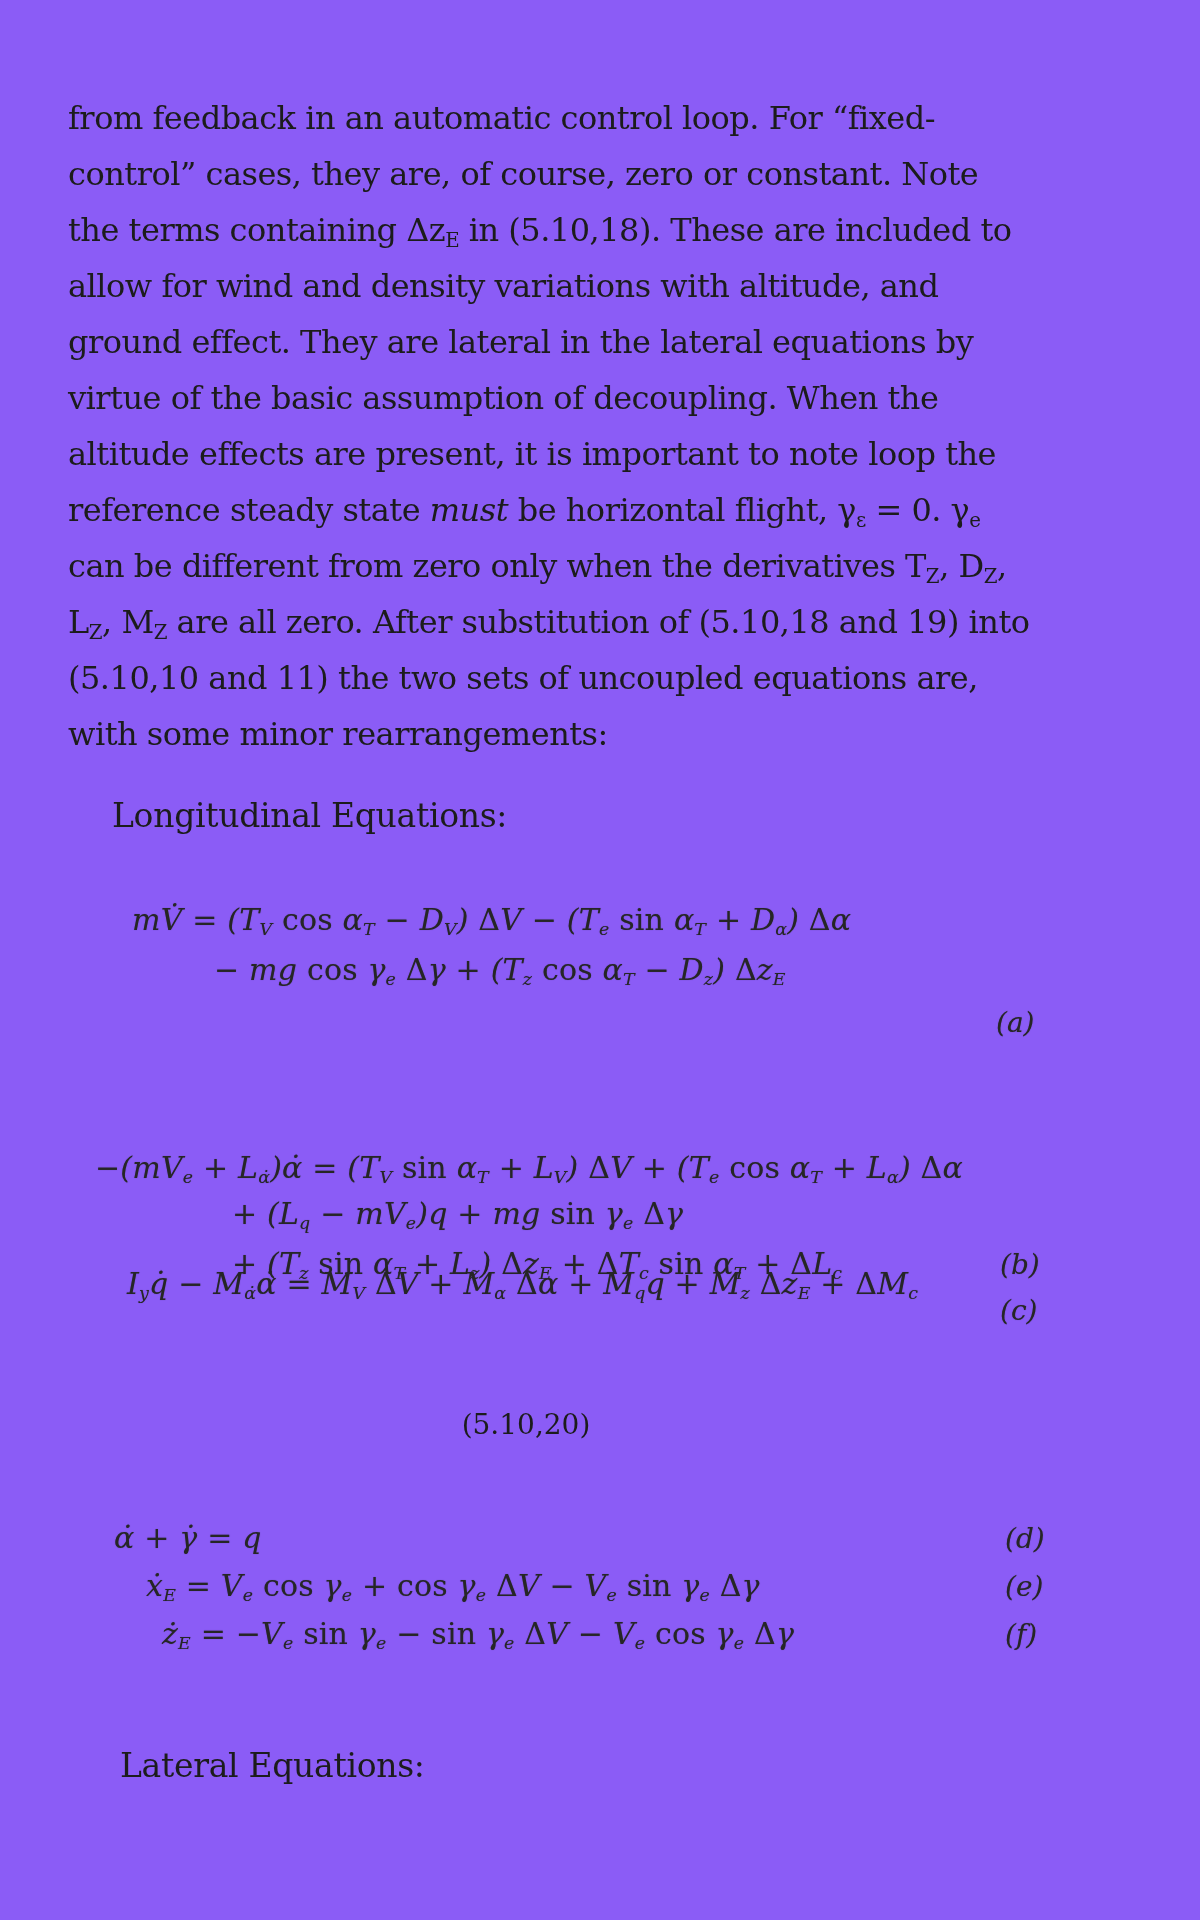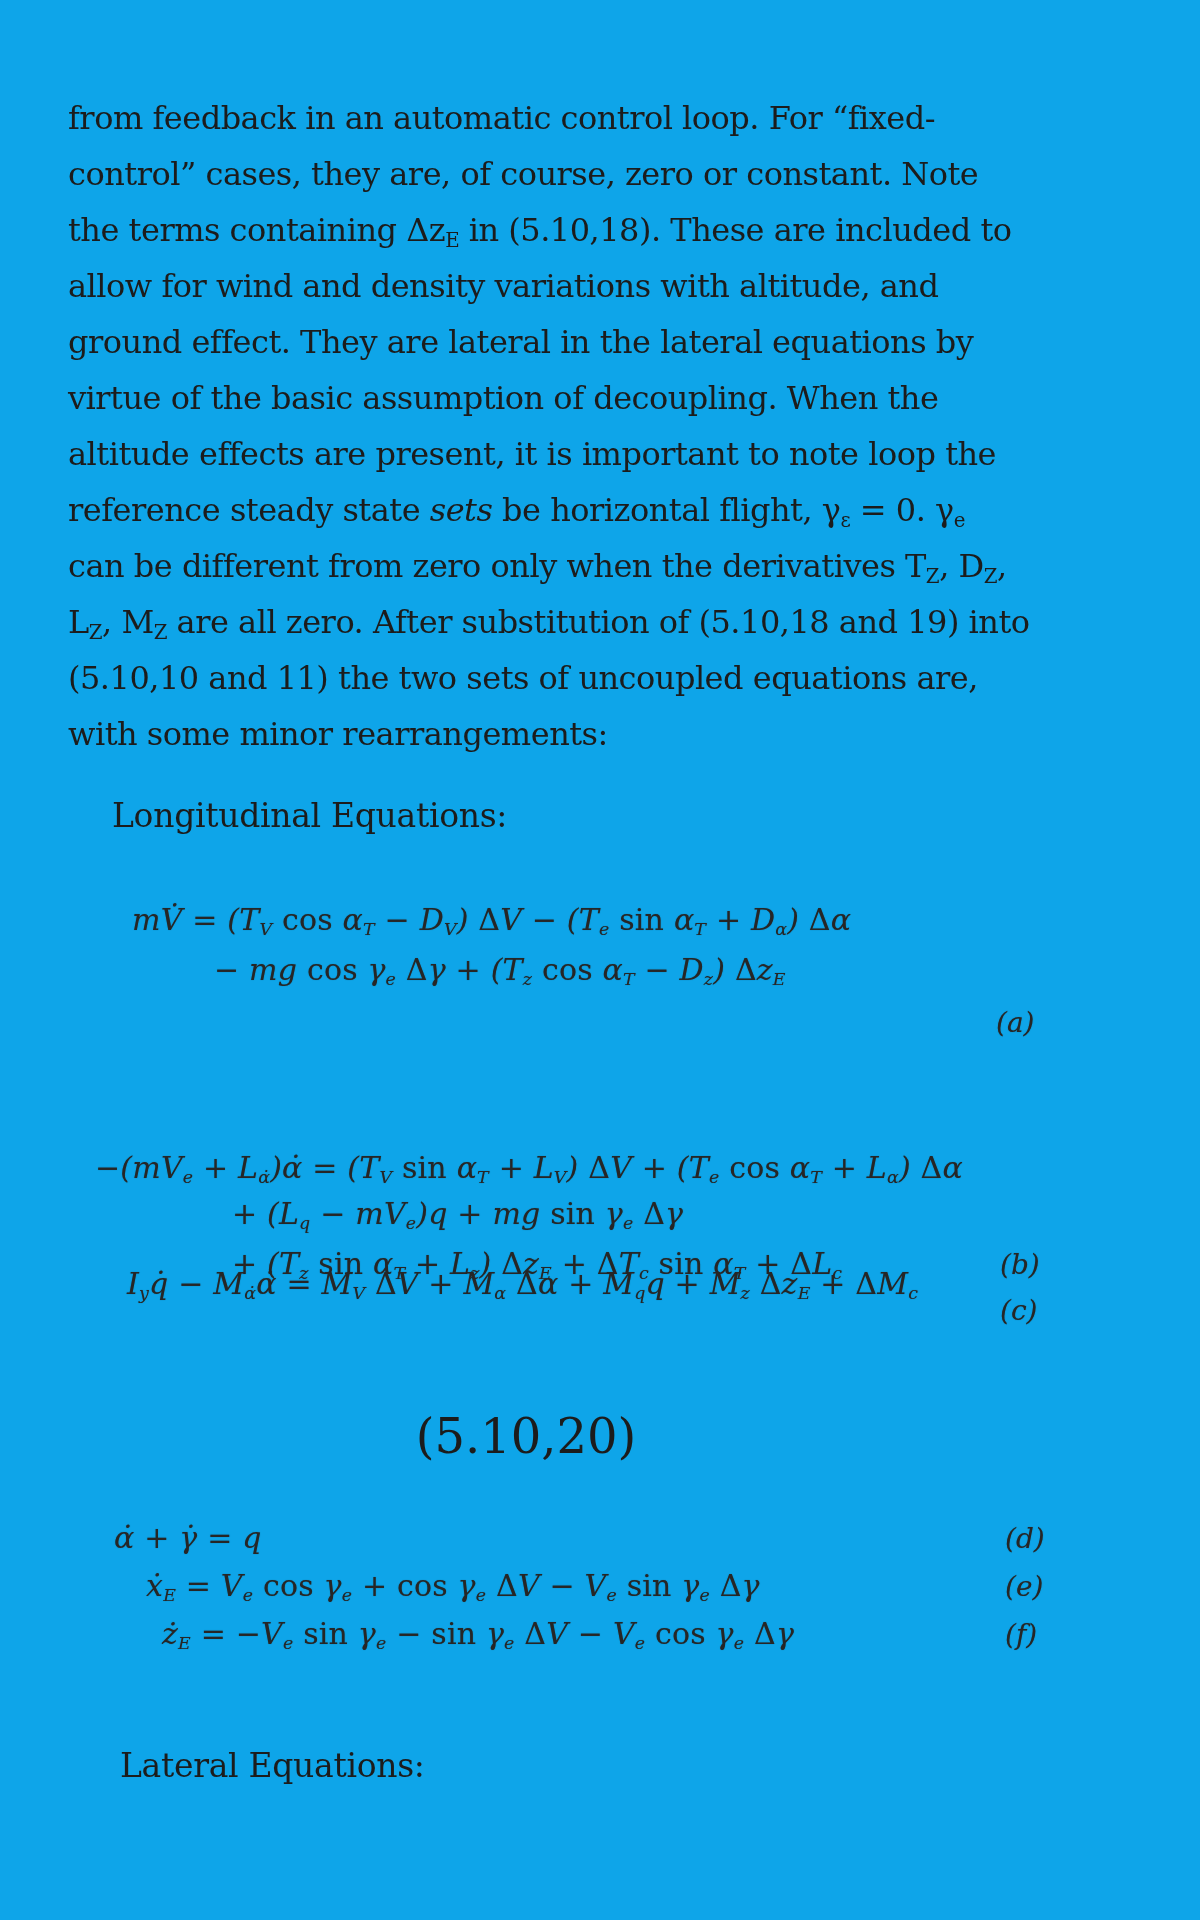--- a/index.html
+++ b/index.html
@@ -4,21 +4,21 @@
 <style>
   html, body {
     margin: 0;
     padding: 0;
     background: #ffffff;
   }
   .page {
     position: relative;
     width: 1200px;
     height: 1920px;
-    background: #0ea5e9;
+    background: #8b5cf6;
     color: #1c1c1c;
     font-family: "DejaVu Serif", serif;
     overflow: hidden;
   }
   .para {
     position: absolute;
     left: 68px;
     top: 90px;
   }
   .para .line {
@@ -56,38 +56,38 @@
     font-size: 28px;
     color: #262626;
     text-shadow: 0 0 1px rgba(40,40,40,0.45);
     white-space: nowrap;
   }
   .eqnum {
     position: absolute;
     left: 0;
     width: 1052px;
     text-align: center;
-    font-size: 48px;
+    font-size: 28px;
     white-space: nowrap;
   }
 </style>
 </head>
 <body>
 
 <div class="page">
 
   <div class="para">
     <div class="line">from feedback in an automatic control loop. For “fixed-</div>
     <div class="line">control” cases, they are, of course, zero or constant. Note</div>
     <div class="line">the terms containing <span class="rm">Δ</span>z<sub>E</sub> in (5.10,18). These are included to</div>
     <div class="line">allow for wind and density variations with altitude, and</div>
     <div class="line">ground effect. They are lateral in the lateral equations by</div>
     <div class="line">virtue of the basic assumption of decoupling. When the</div>
     <div class="line">altitude effects are present, it is important to note loop the</div>
-    <div class="line">reference steady state <em>sets</em> be horizontal flight, γ<sub>ε</sub> = 0. γ<sub>e</sub></div>
+    <div class="line">reference steady state <em>must</em> be horizontal flight, γ<sub>ε</sub> = 0. γ<sub>e</sub></div>
     <div class="line">can be different from zero only when the derivatives T<sub>Z</sub>, D<sub>Z</sub>,</div>
     <div class="line">L<sub>Z</sub>, M<sub>Z</sub> are all zero. After substitution of (5.10,18 and 19) into</div>
     <div class="line">(5.10,10 and 11) the two sets of uncoupled equations are,</div>
     <div class="line">with some minor rearrangements:</div>
   </div>
 
   <div class="heading" style="left:112px; top:796px;">Longitudinal Equations:</div>
 
   <div class="eq" style="left:132px; top:902px;">mV̇ = (T<sub>V</sub> <span class="rm">cos</span> α<sub>T</sub> − D<sub>V</sub>) <span class="rm">Δ</span>V − (T<sub>e</sub> <span class="rm">sin</span> α<sub>T</sub> + D<sub>α</sub>) <span class="rm">Δ</span>α</div>
   <div class="eq" style="left:214px; top:952px;">− mg <span class="rm">cos</span> γ<sub>e</sub> <span class="rm">Δ</span>γ + (T<sub>z</sub> <span class="rm">cos</span> α<sub>T</sub> − D<sub>z</sub>) <span class="rm">Δ</span>z<sub>E</sub></div>

